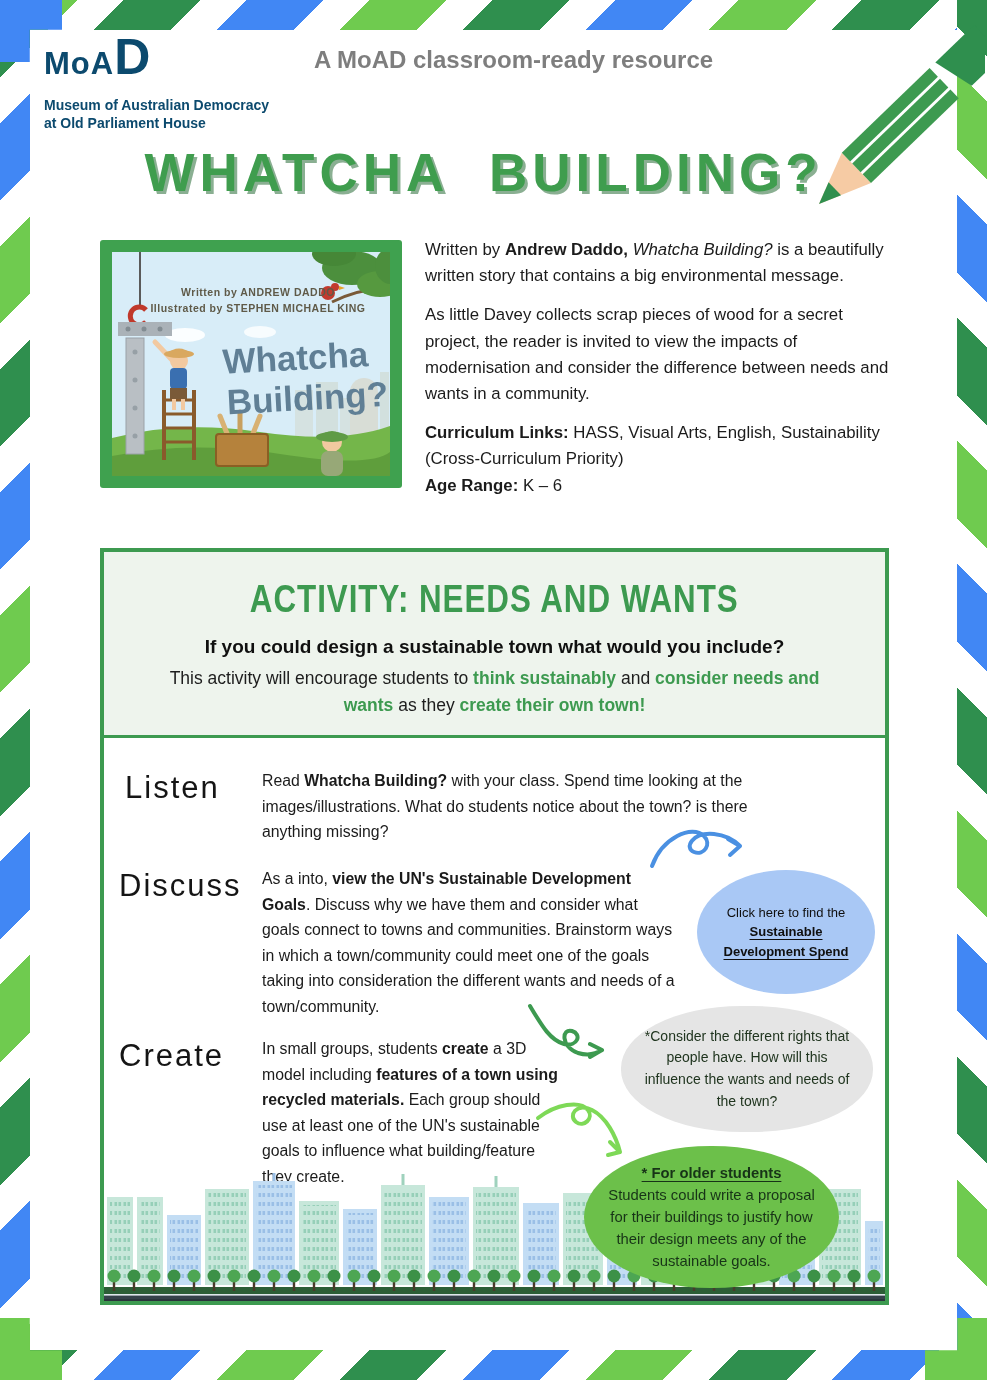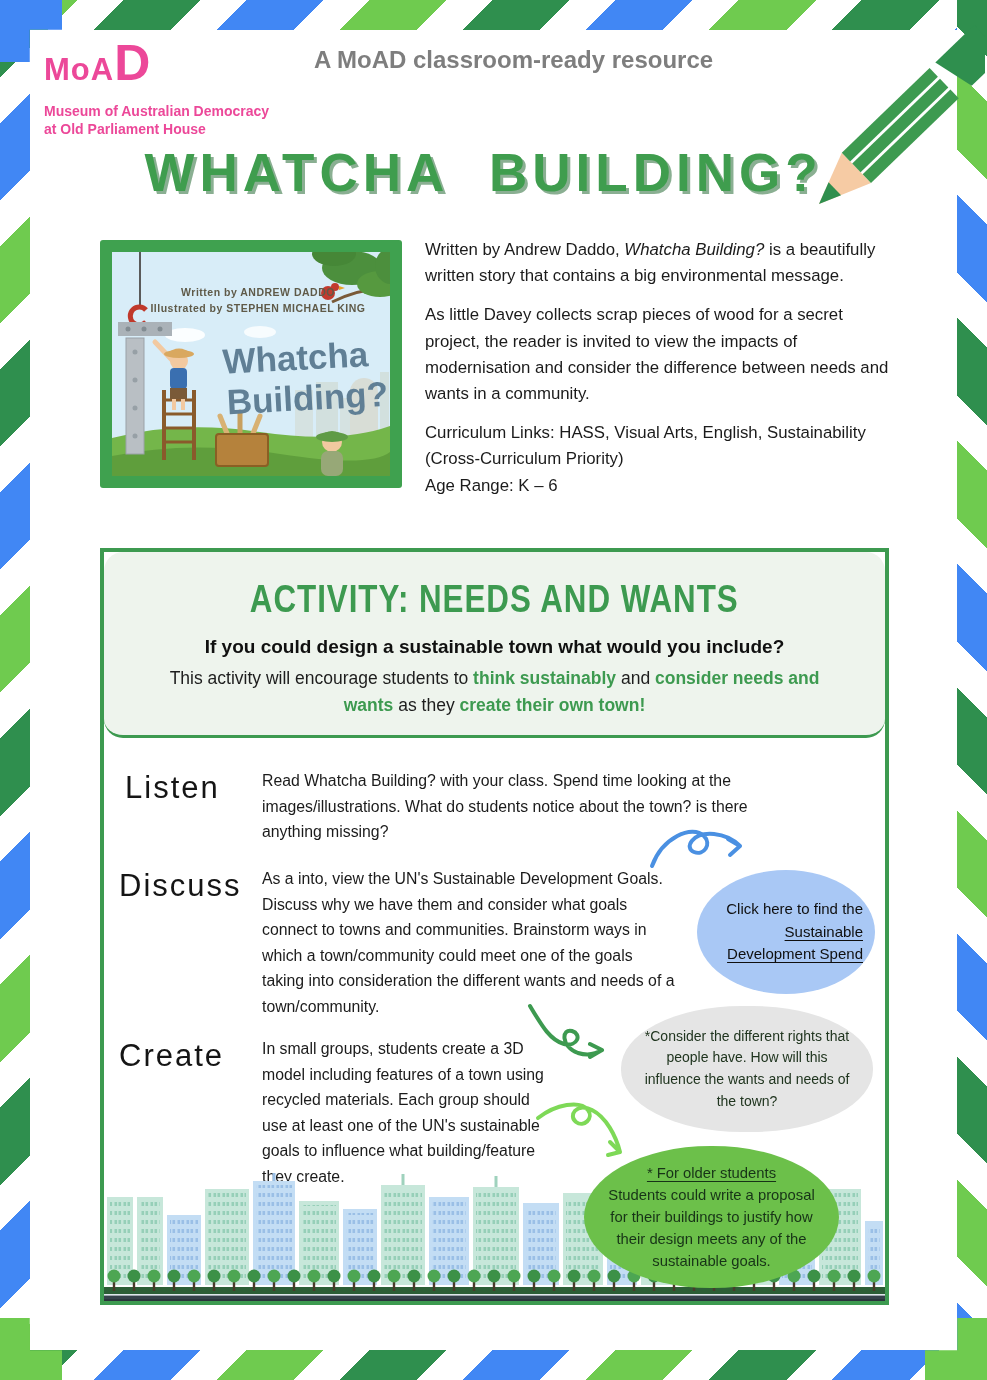--- a/index.html
+++ b/index.html
@@ -26,50 +26,50 @@
     background:repeating-linear-gradient(45deg,var(--blue) 0 55px,#fff 55px 87px,var(--green-light) 87px 142px,#fff 142px 174px,var(--green-dark) 174px 229px,#fff 229px 261px);}
   .corner{position:absolute;width:62px;height:62px;z-index:1;}
   .corner.tl{left:0;top:0;background:var(--blue);
     clip-path:polygon(0 0,100% 0,100% 48%,48% 48%,48% 100%,0 100%);}
   .corner.brc{right:0;bottom:0;background:var(--green-light);
     clip-path:polygon(100% 100%,0 100%,0 52%,52% 52%,52% 0,100% 0);}
   .corner.blc{left:0;bottom:0;background:var(--green-light);
     clip-path:polygon(0 100%,0 0,48% 0,48% 52%,100% 52%,100% 100%);}
 
   
-  .logo{position:absolute;left:44px;top:42px;z-index:2;color:#ec4899;}
+  .logo{position:absolute;left:44px;top:36px;z-index:2;color:#0c4a6e;}
   .brand{display:flex;align-items:baseline;font-weight:900;letter-spacing:1px;}
   .brand .sm{font-size:31px;}
   .brand .lg{font-size:50px;line-height:.85;}
   .logo-sub{font-size:14px;font-weight:700;line-height:1.3;margin-top:14px;}
   .tagline{position:absolute;left:140px;right:100px;top:46px;text-align:center;
     font-size:24px;font-weight:700;color:#7e7e7e;z-index:2;}
   .pencil{position:absolute;right:2px;top:8px;z-index:2;}
 
   .main-title{position:absolute;left:0;right:20px;top:142px;text-align:center;z-index:2;
     font-size:53px;font-weight:800;color:#3f9d4e;letter-spacing:5px;word-spacing:22px;
     text-shadow:3px 3px 0 rgba(42,110,56,.55);}
 
   
   .cover{position:absolute;left:100px;top:240px;width:302px;height:248px;z-index:2;}
   .intro{position:absolute;left:425px;top:237px;width:464px;z-index:2;
     font-size:16.8px;line-height:1.56;color:var(--ink);}
   .intro p{margin-bottom:13px;}
   .intro p.tight{margin-bottom:0;}
 
-  .b{font-weight:400;margin-top:34px;}
+  .b{font-weight:700;margin-top:34px;}
   .i{font-style:italic;}
   .u{text-decoration:underline;text-underline-offset:3px;}
   .g{color:var(--green);font-weight:700;}
 
   
   .activity{position:absolute;left:100px;top:548px;width:789px;height:757px;z-index:2;
     border:4px solid var(--green);background:#fff;}
   .activity-header{height:186px;background:#eef4ed;border-bottom:3px solid var(--green);
-    text-align:center;padding-top:28px;border-radius:19px;}
+    text-align:center;padding-top:28px;}
   .activity-title{display:inline-block;font-size:33px;font-weight:800;color:var(--green);
     letter-spacing:1px;transform:scale(.95,1.2);}
   .activity-question{margin-top:18px;font-size:19px;font-weight:700;color:#101010;}
   .activity-desc{margin:7px auto 0;width:670px;font-size:17.5px;line-height:1.55;color:#1d1d1d;text-align:center;}
 
   .sec-heading{position:absolute;font-size:31px;font-weight:400;letter-spacing:2px;color:#151515;}
   .sec-body{position:absolute;font-size:15.8px;line-height:1.62;color:var(--ink);}
   .h-listen{left:21px;top:218px;}
   .t-listen{left:158px;top:216px;width:548px;}
   .h-discuss{left:15px;top:316px;}
@@ -78,21 +78,21 @@
   .t-create{left:158px;top:484px;width:296px;}
 
   .arrow{position:absolute;}
   .a-blue{left:544px;top:268px;}
   .a-green1{left:416px;top:450px;}
   .a-green2{left:426px;top:546px;}
 
   .bubble{position:absolute;display:flex;align-items:center;justify-content:center;
     text-align:center;z-index:3;}
   .bub-sdg{left:593px;top:318px;width:178px;height:124px;background:#a9c8f5;border-radius:50%;
-    font-size:15px;line-height:1.5;color:#0f0f0f;padding:10px 12px;cursor:pointer;text-align:right;}
+    font-size:13px;line-height:1.5;color:#0f0f0f;padding:10px 12px;cursor:pointer;}
   .bub-rights{left:517px;top:454px;width:252px;height:126px;background:#e5e5e5;
     border-radius:120px/62px;font-size:14px;line-height:1.55;color:#20351f;padding:12px 18px;}
   .bub-older{left:480px;top:594px;width:255px;height:142px;background:var(--green-bright);
     border-radius:128px/72px;font-size:14.8px;line-height:1.5;color:#173317;padding:12px 16px;}
 
   .skyline{position:absolute;left:0;right:0;bottom:0;height:128px;z-index:1;}
   .skyline svg{display:block;width:100%;height:100%;}
 </style>
 </head>
 <body>

